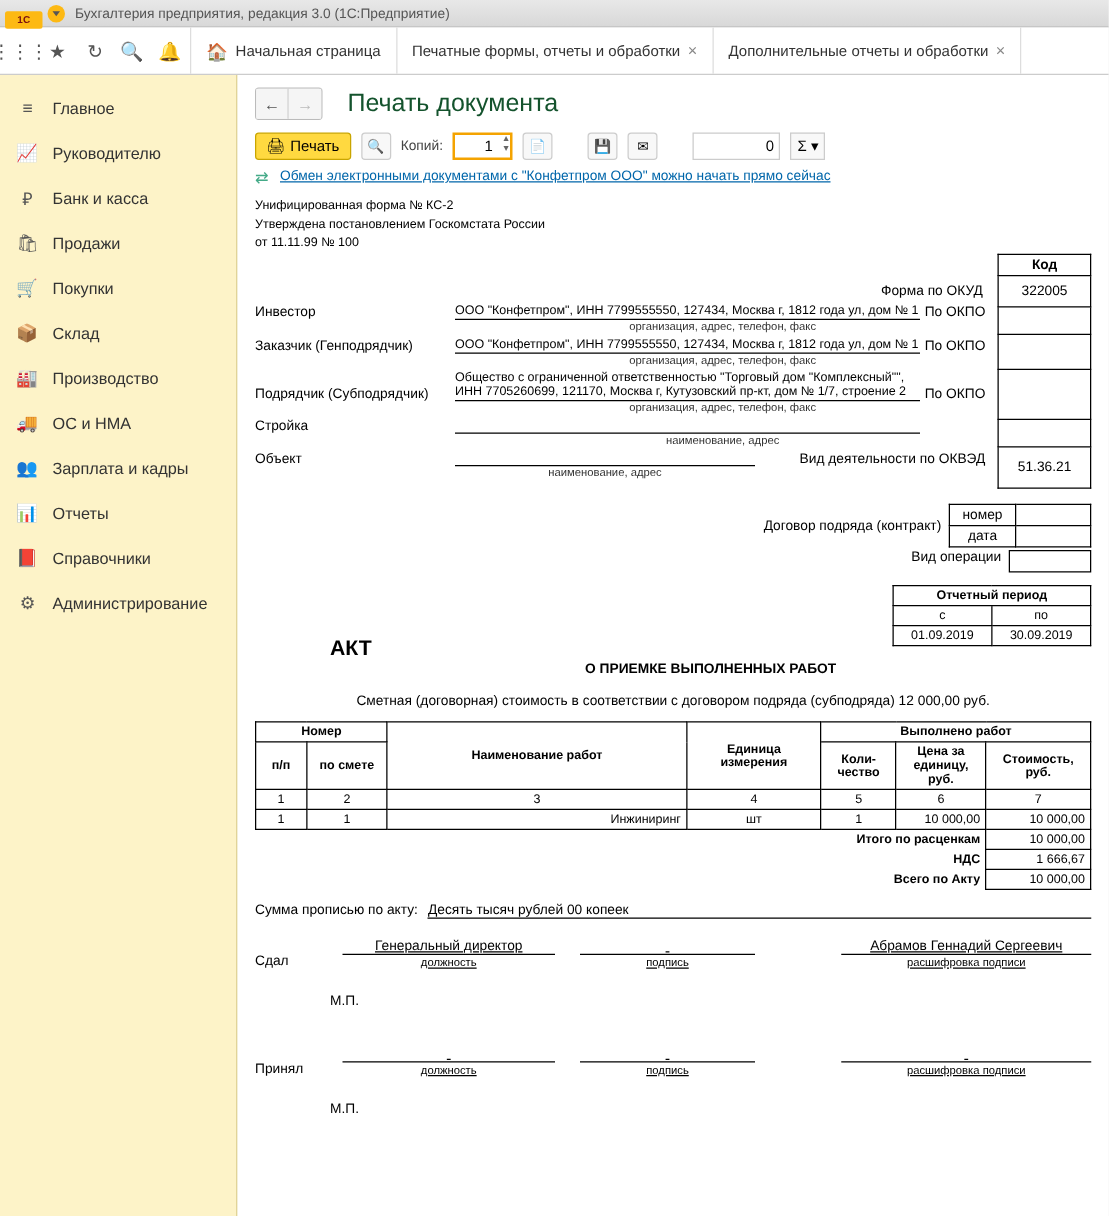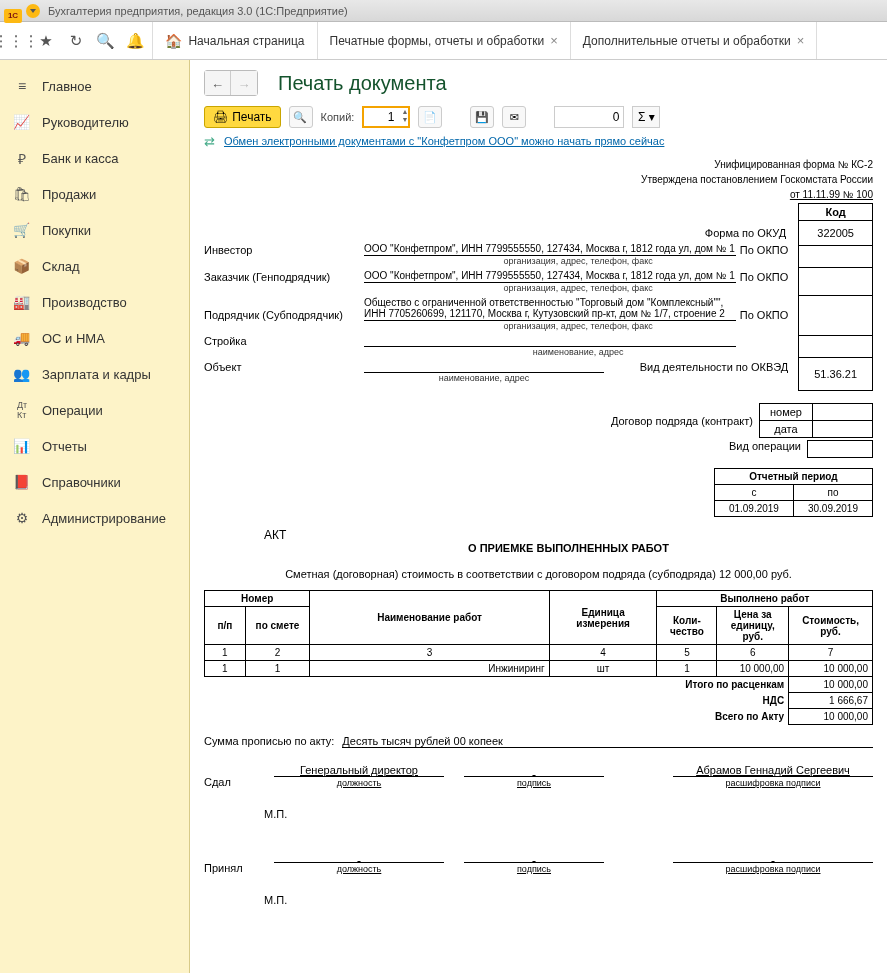--- a/index.html
+++ b/index.html
@@ -1,20 +1,20 @@
 <!DOCTYPE html>
 <html><head>
 <meta charset="utf-8">
 <style>
 * { box-sizing: border-box; margin: 0; padding: 0; }
 body { font-family: Arial, sans-serif; font-size: 11px; background: #f0f0f0; width: 887px; height: 973px; overflow: hidden; }
 
 
 .titlebar { height: 22px; background: linear-gradient(#e8e8e8, #d8d8d8); display: flex; align-items: center; padding: 0 4px; border-bottom: 1px solid #bbb; }
-.titlebar .logo1c { width: 18px; height: 14px; background: #fdb913; border-radius: 2px; font-size: 8px; text-align: center; line-height: 14px; color: #7a1010; font-weight: bold; margin-right: 4px; margin-top: 11px; }
+.titlebar .logo1c { width: 30px; height: 14px; background: #fdb913; border-radius: 2px; font-size: 8px; text-align: center; line-height: 14px; color: #7a1010; font-weight: bold; margin-right: 4px; margin-top: 11px; }
 .titlebar .dropdown-btn { width: 14px; height: 14px; background: #fdb913; border-radius: 50%; margin-right: 8px; display: flex; align-items: center; justify-content: center; }
 .titlebar .dropdown-btn::after { content: ""; border-left: 3px solid transparent; border-right: 3px solid transparent; border-top: 4px solid #555; }
 .titlebar .title { color: #555; font-size: 11px; }
 
 
 .toptabs { height: 38px; background: #fff; display: flex; align-items: stretch; border-bottom: 1px solid #ccc; }
 .icongroup { display: flex; align-items: center; padding: 0 8px; gap: 14px; border-right: 1px solid #ddd; }
 .icongroup .ico { width: 16px; height: 16px; display: flex; align-items: center; justify-content: center; color: #555; font-size: 15px; }
 .tab { display: flex; align-items: center; padding: 0 12px; font-size: 12px; color: #333; border-right: 1px solid #ddd; gap: 6px; }
 .tab .close { color: #888; font-size: 13px; }
@@ -45,35 +45,35 @@
 .spinwrap .spin { position: absolute; right: 2px; top: 2px; font-size: 7px; line-height: 8px; color: #666; }
 .numinput { width: 70px; height: 22px; border: 1px solid #ccc; text-align: right; padding-right: 4px; font-size: 12px; }
 .sigma { width: 28px; height: 22px; border: 1px solid #ccc; background: #f8f8f8; display: flex; align-items: center; justify-content: center; font-size: 12px; }
 
 .edolink { display: flex; align-items: center; gap: 6px; margin-bottom: 10px; }
 .edolink a { color: #0066aa; text-decoration: underline; font-size: 11px; }
 .edolink .eico { width: 14px; height: 14px; color: #4a8; font-size: 13px; }
 
 
 .doc { font-size: 11px; color: #000; }
-.doc .right-header { text-align: right; font-size: 10px; line-height: 1.3; margin-bottom: 2px; }
+.doc .right-header { text-align: left; font-size: 10px; line-height: 1.3; margin-bottom: 2px; }
 .codetable { border-collapse: collapse; margin-left: auto; }
 .codetable td, .codetable th { border: 1px solid #000; padding: 2px 8px; text-align: center; font-size: 11px; }
 
 .partyline { display: flex; align-items: flex-end; margin-top: 4px; font-size: 11px; }
 .partyline .lbl { width: 160px; white-space: nowrap; padding-right: 6px; }
 .partyline .val { flex: 1; border-bottom: 1px solid #000; padding-bottom: 1px; font-size: 10px; }
 .subline { font-size: 9px; text-align: center; color: #333; margin-bottom: 2px; }
 
 .contract-block { margin-top: 12px; display: flex; justify-content: flex-end; align-items: center; gap: 0; }
 .contract-tbl { border-collapse: collapse; }
 .contract-tbl td { border: 1px solid #000; padding: 2px 10px; font-size: 11px; text-align: center; }
 .contract-lbl { text-align: right; padding-right: 6px; }
 .akt-left { text-align: center; }
-.akt-left .akt-title { font-weight: normal; font-size: 12px; margin-top: 40px; }
+.akt-left .akt-title { font-weight: bold; font-size: 17px; margin-top: 21px; }
 .akt-left .akt-sub { font-weight: bold; font-size: 11px; }
 .docnum-tbl { border-collapse: collapse; margin-bottom: 4px; }
 .docnum-tbl td, .docnum-tbl th { border: 1px solid #000; padding: 3px 14px; font-size: 11px; text-align: center; }
 .period-tbl { border-collapse: collapse; margin-left: auto; }
 .period-tbl td, .period-tbl th { border: 1px solid #000; padding: 2px 14px; font-size: 10px; text-align: center; }
 
 .smetline { text-align: center; font-size: 11px; margin-top: 14px; }
 
 .works-tbl { border-collapse: collapse; width: 100%; margin-top: 10px; }
 .works-tbl th, .works-tbl td { border: 1px solid #000; padding: 2px 4px; font-size: 10px; text-align: center; }
@@ -154,24 +154,20 @@
         <span class="sico">🏭</span>
         <span>Производство</span>
       </div>
     <div class="item">
         <span class="sico">🚚</span>
         <span>ОС и НМА</span>
       </div>
     <div class="item">
         <span class="sico">👥</span>
         <span>Зарплата и кадры</span>
-      </div>
-    <div class="item">
-        <span class="sico" style="font-size:9px">Дт<br>Кт</span>
-        <span>Операции</span>
       </div>
     <div class="item">
         <span class="sico">📊</span>
         <span>Отчеты</span>
       </div>
     <div class="item">
         <span class="sico">📕</span>
         <span>Справочники</span>
       </div>
     <div class="item">
@@ -209,21 +205,21 @@
     <div class="edolink">
       <span class="eico">⇄</span>
       <a href="#">Обмен электронными документами с "Конфетпром ООО" можно начать прямо сейчас</a>
     </div>
 
     <div class="doc">
       <div style="display:flex; align-items:flex-start;">
         <div style="flex:1">
           <div class="right-header">Унифицированная форма № КС-2</div>
           <div class="right-header">Утверждена постановлением  Госкомстата России</div>
-          <div class="right-header" style="text-decoration:underline">от 11.11.99 № 100</div>
+          <div class="right-header" style="">от 11.11.99 № 100</div>
         </div>
       </div>
 
       <div style="display:flex; gap:6px;">
         <div style="flex:1">
 
           <div style="height:24px"></div>
           <div style="display:flex; justify-content:flex-end; padding-right:6px;">
               <span>Форма по ОКУД</span>
             </div>

